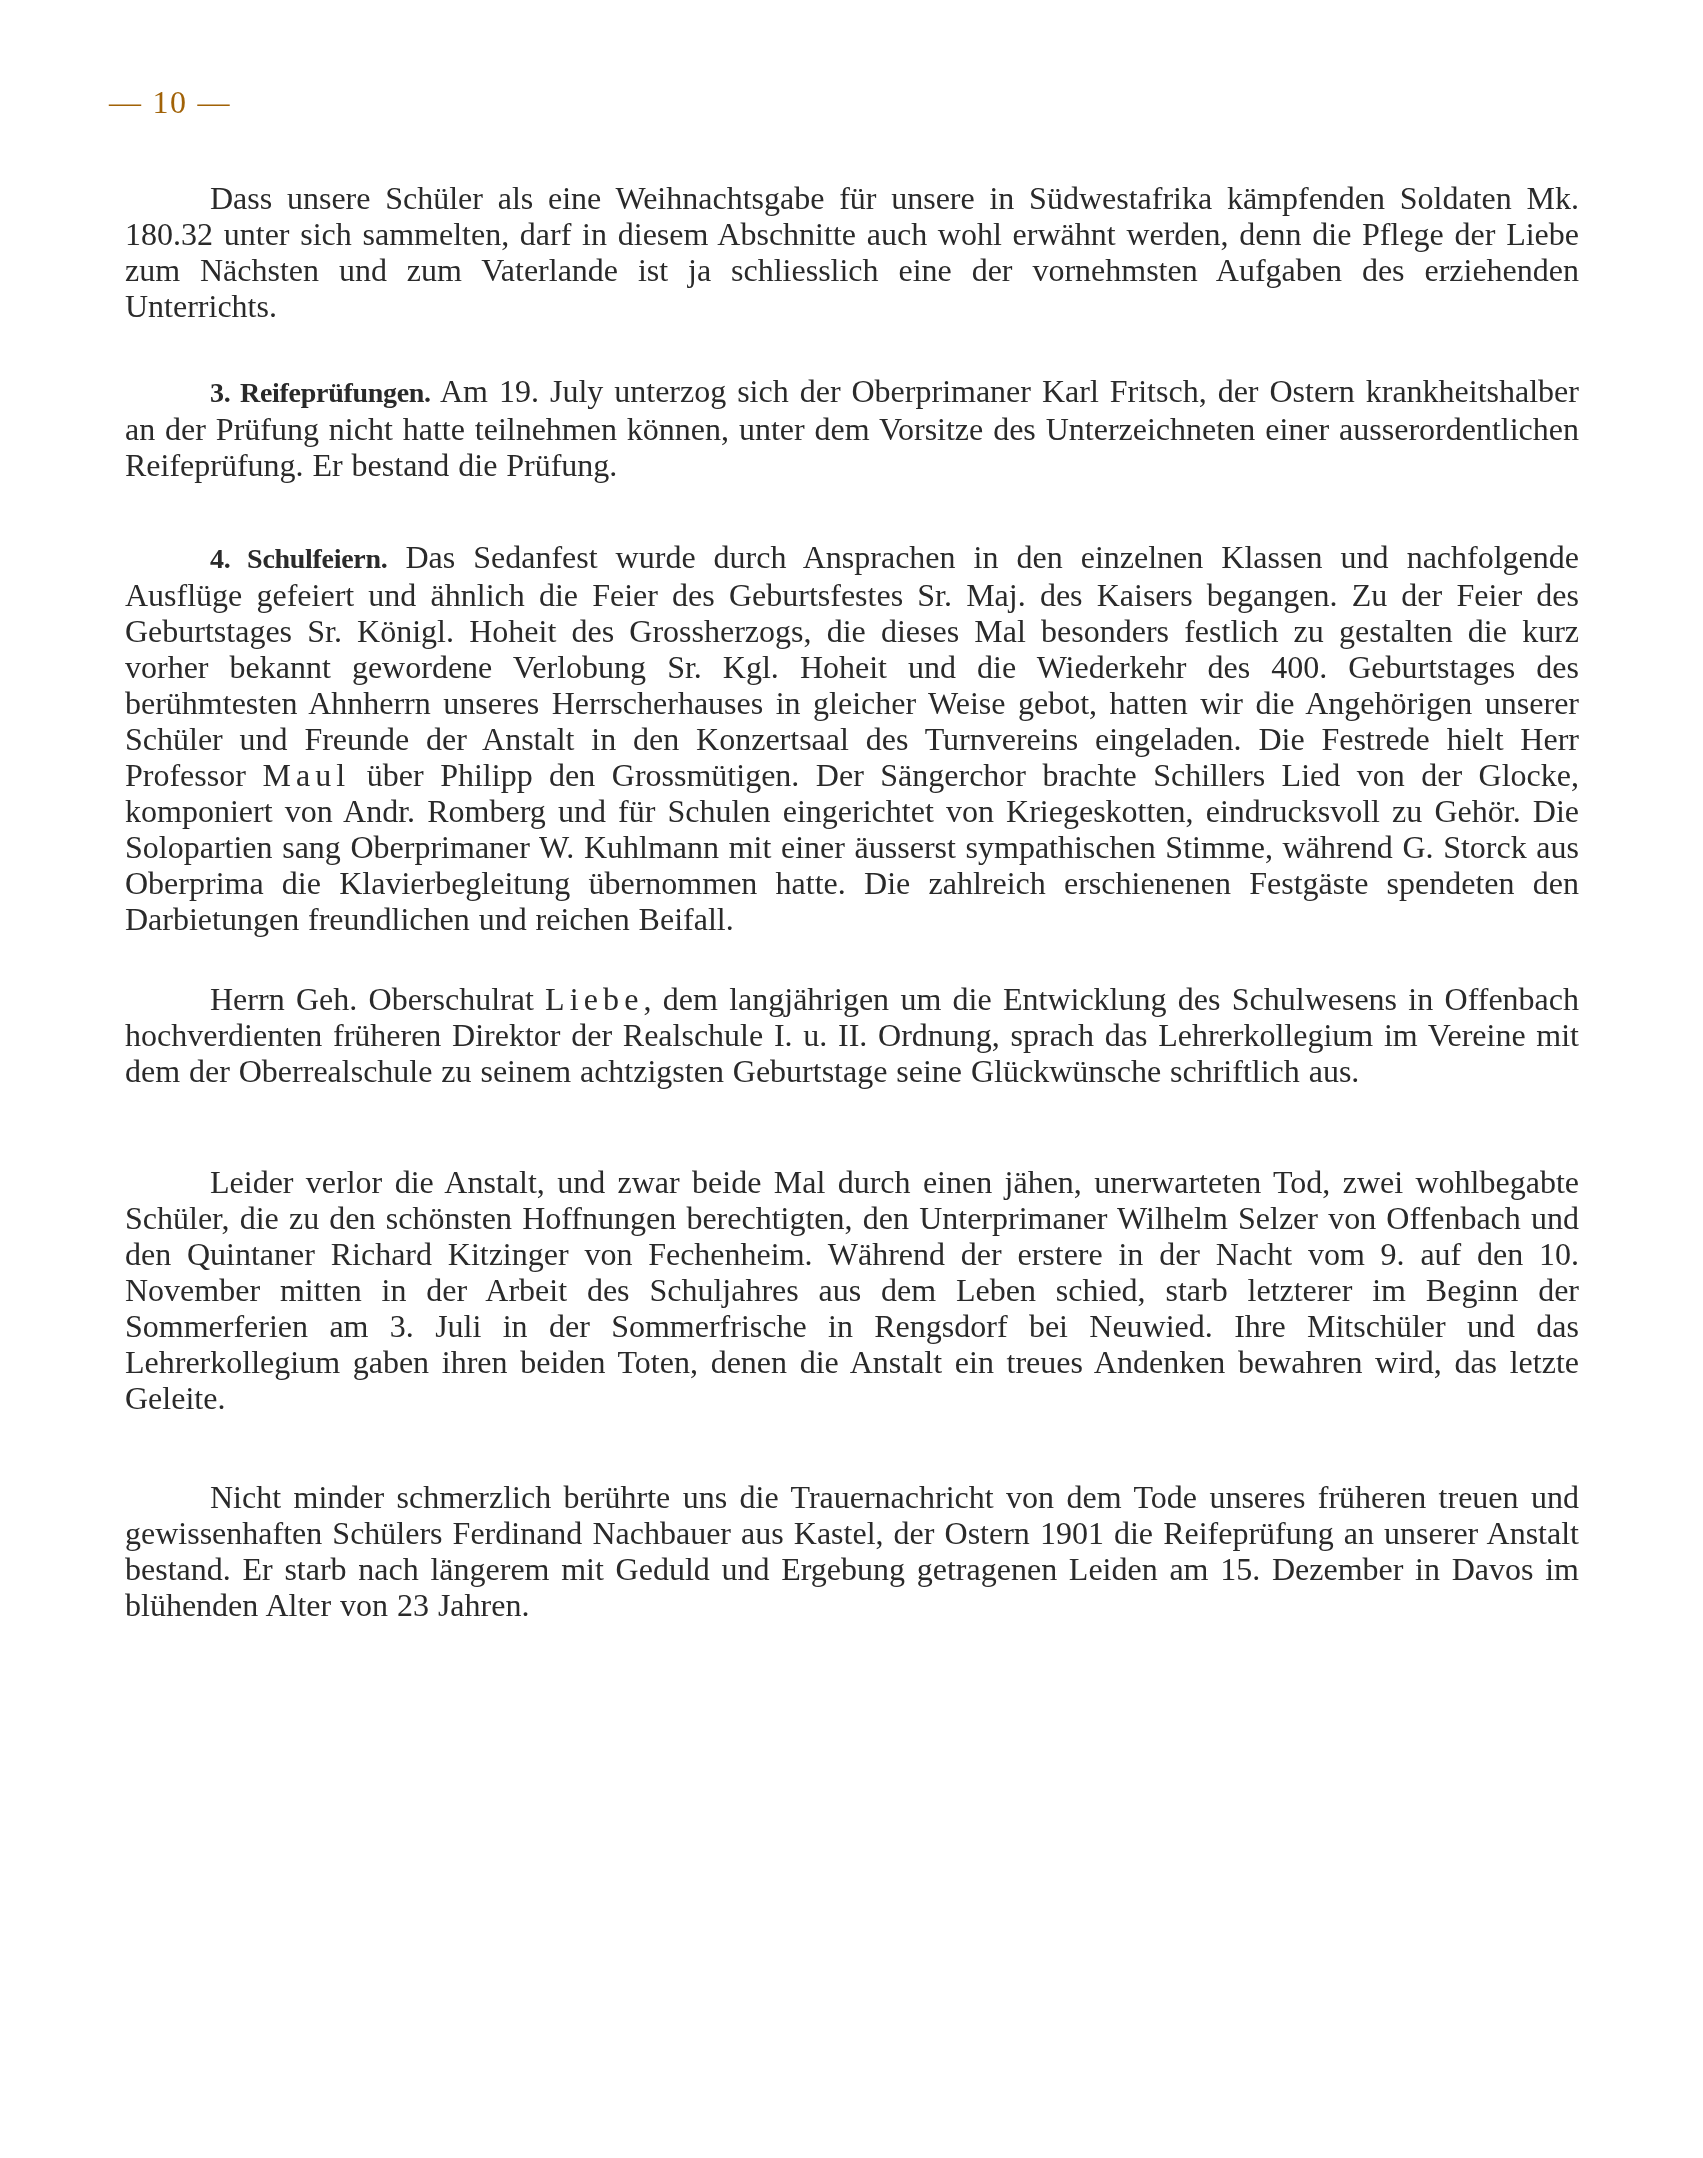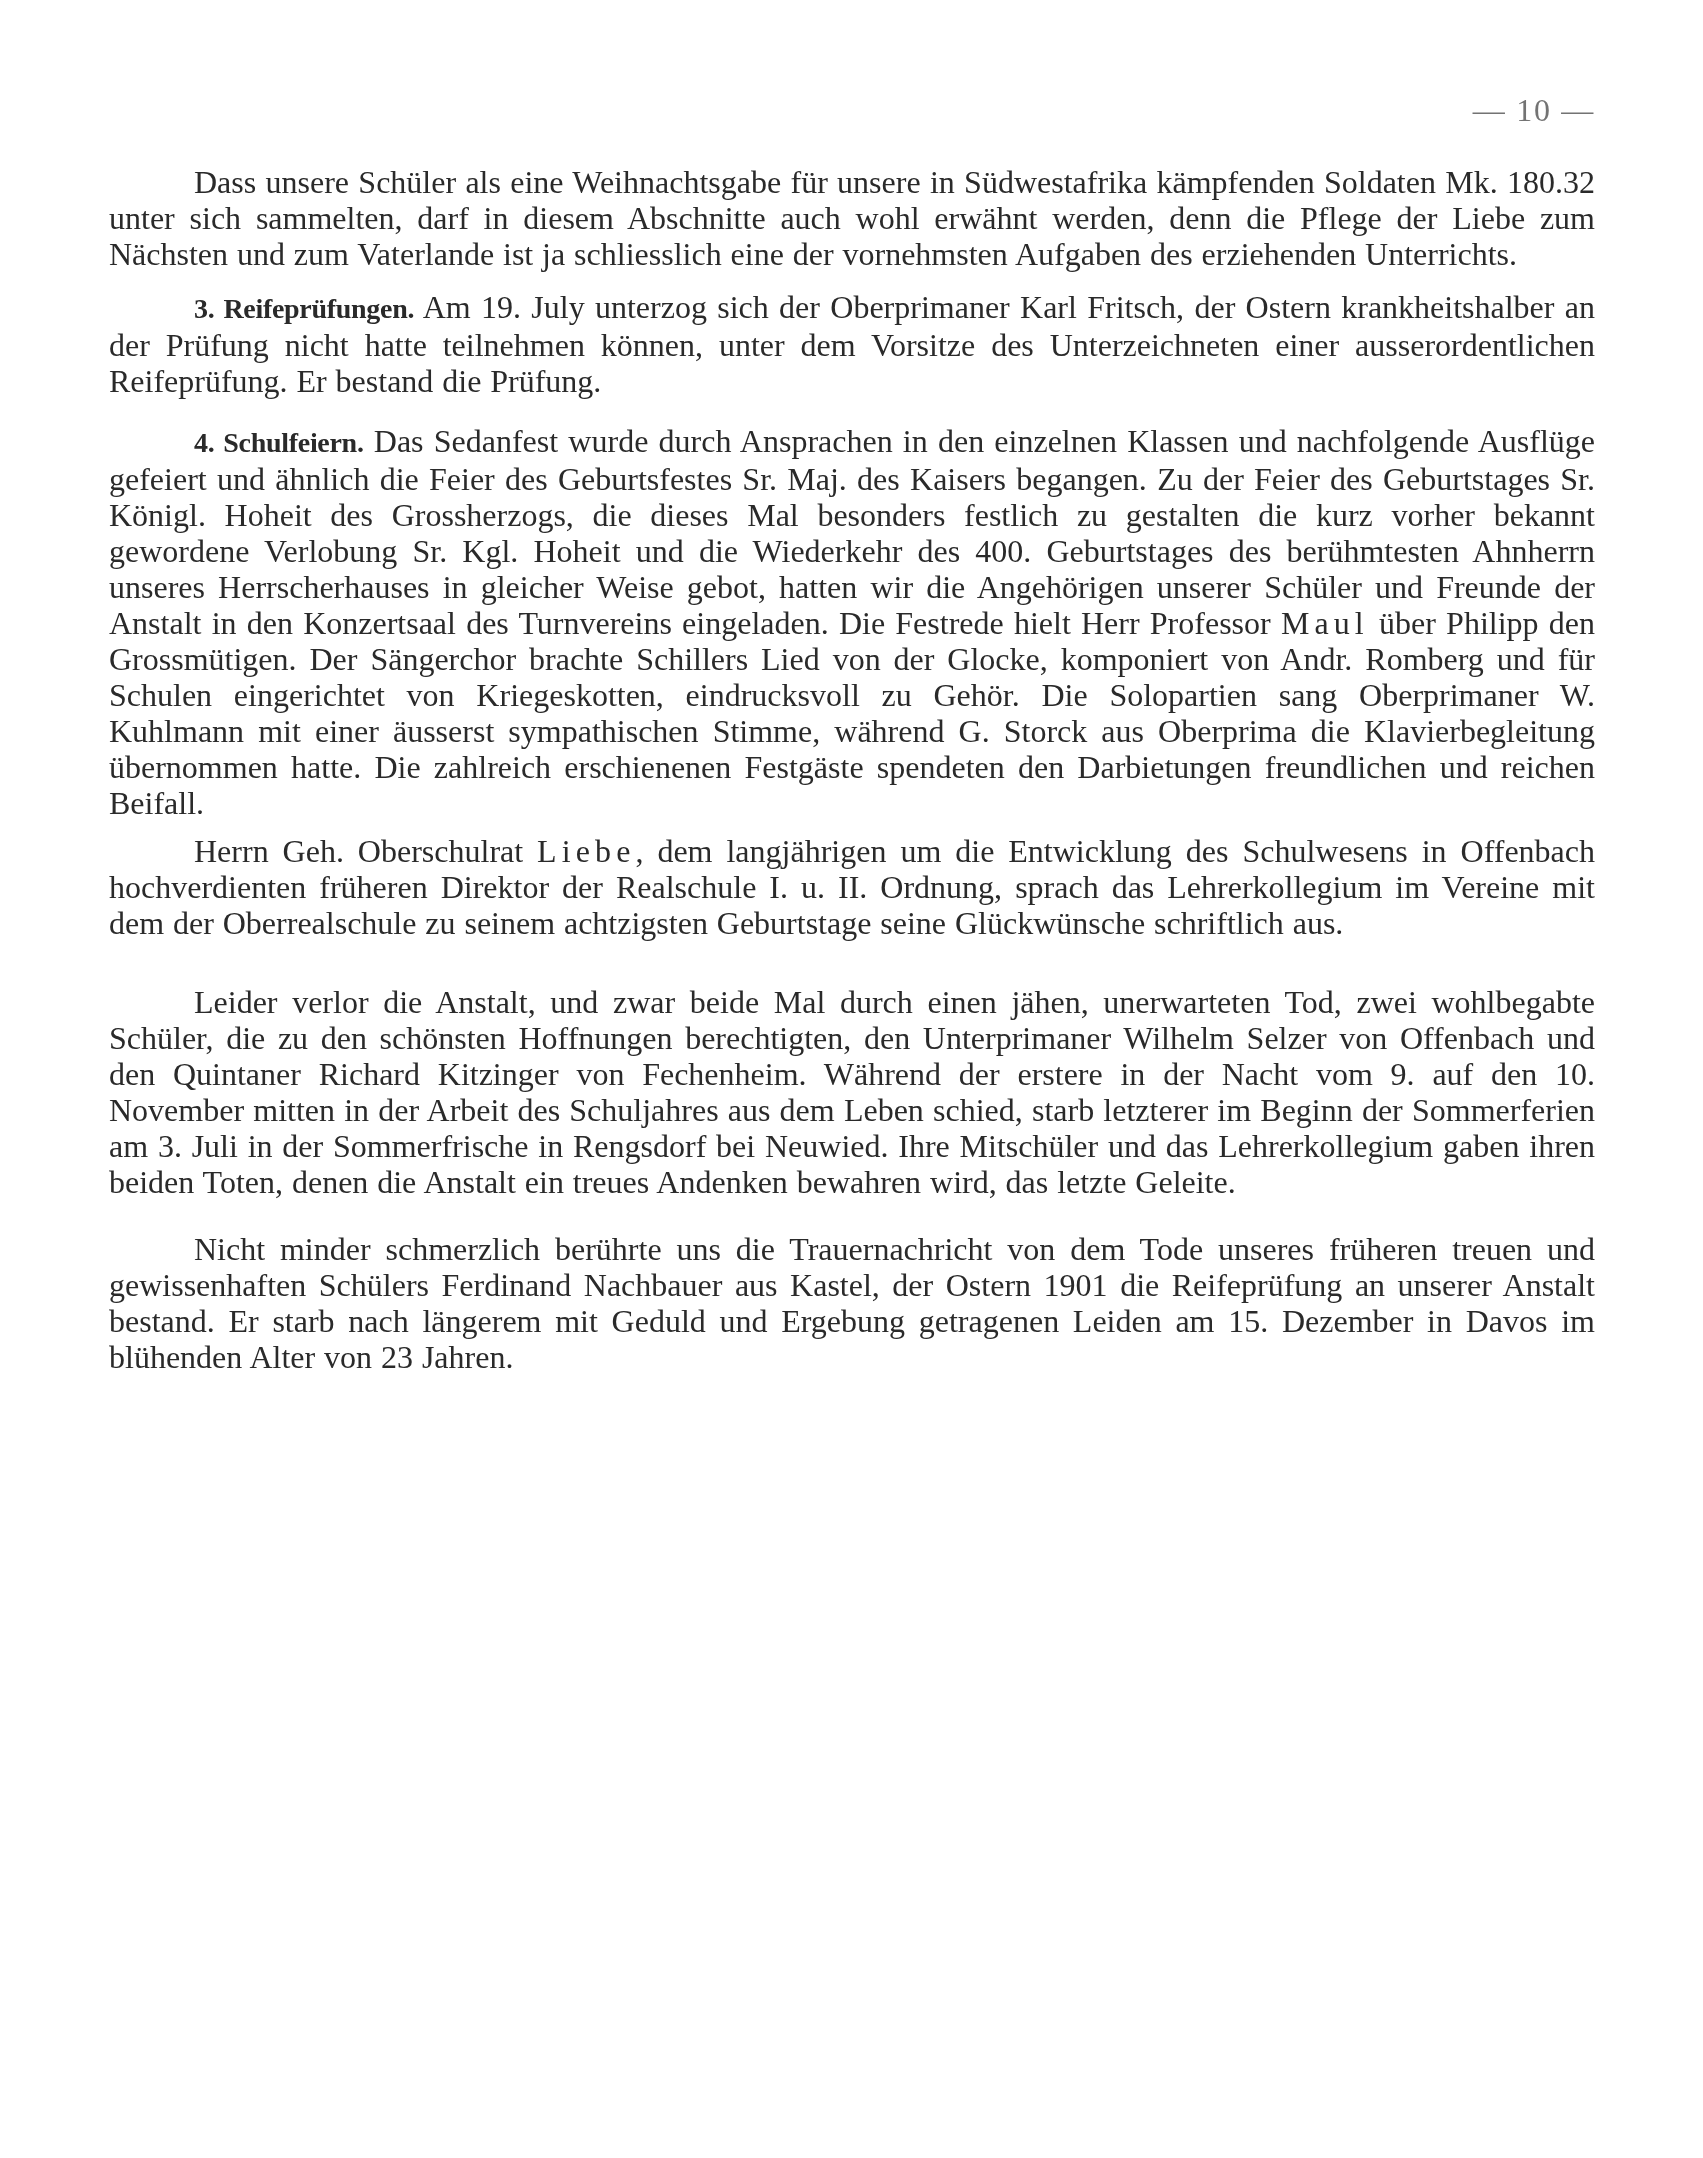--- a/index.html
+++ b/index.html
@@ -11,32 +11,32 @@
     font-family: "Liberation Serif", "DejaVu Serif", serif;
     color: #2a2a2a;
   }
   .page {
     position: absolute;
     left: 109px; top: 0;
     width: 1486px;
   }
   .page-number {
     position: absolute;
-    top: 92px; left: 0; width: 100%;
-    text-align: right;
+    top: 84px; left: 0; width: 100%;
+    text-align: left;
     font-size: 32px;
     letter-spacing: 1.7px;
-    color: #737373;
+    color: #a16207;
   }
   .body-text {
     position: absolute;
     top: 164px; left: 0; width: 1486px;
   }
   .para {
-    margin: 0;
+    margin: 16px;
     font-size: 32px;
     line-height: 36px;
     text-align: justify;
     text-indent: 85px;
     hyphens: manual;
     word-spacing: 0.9px;
   }
   .gap-s { height: 12px; }
   .gap-m { height: 17px; }
   .gap-l { height: 31px; }

